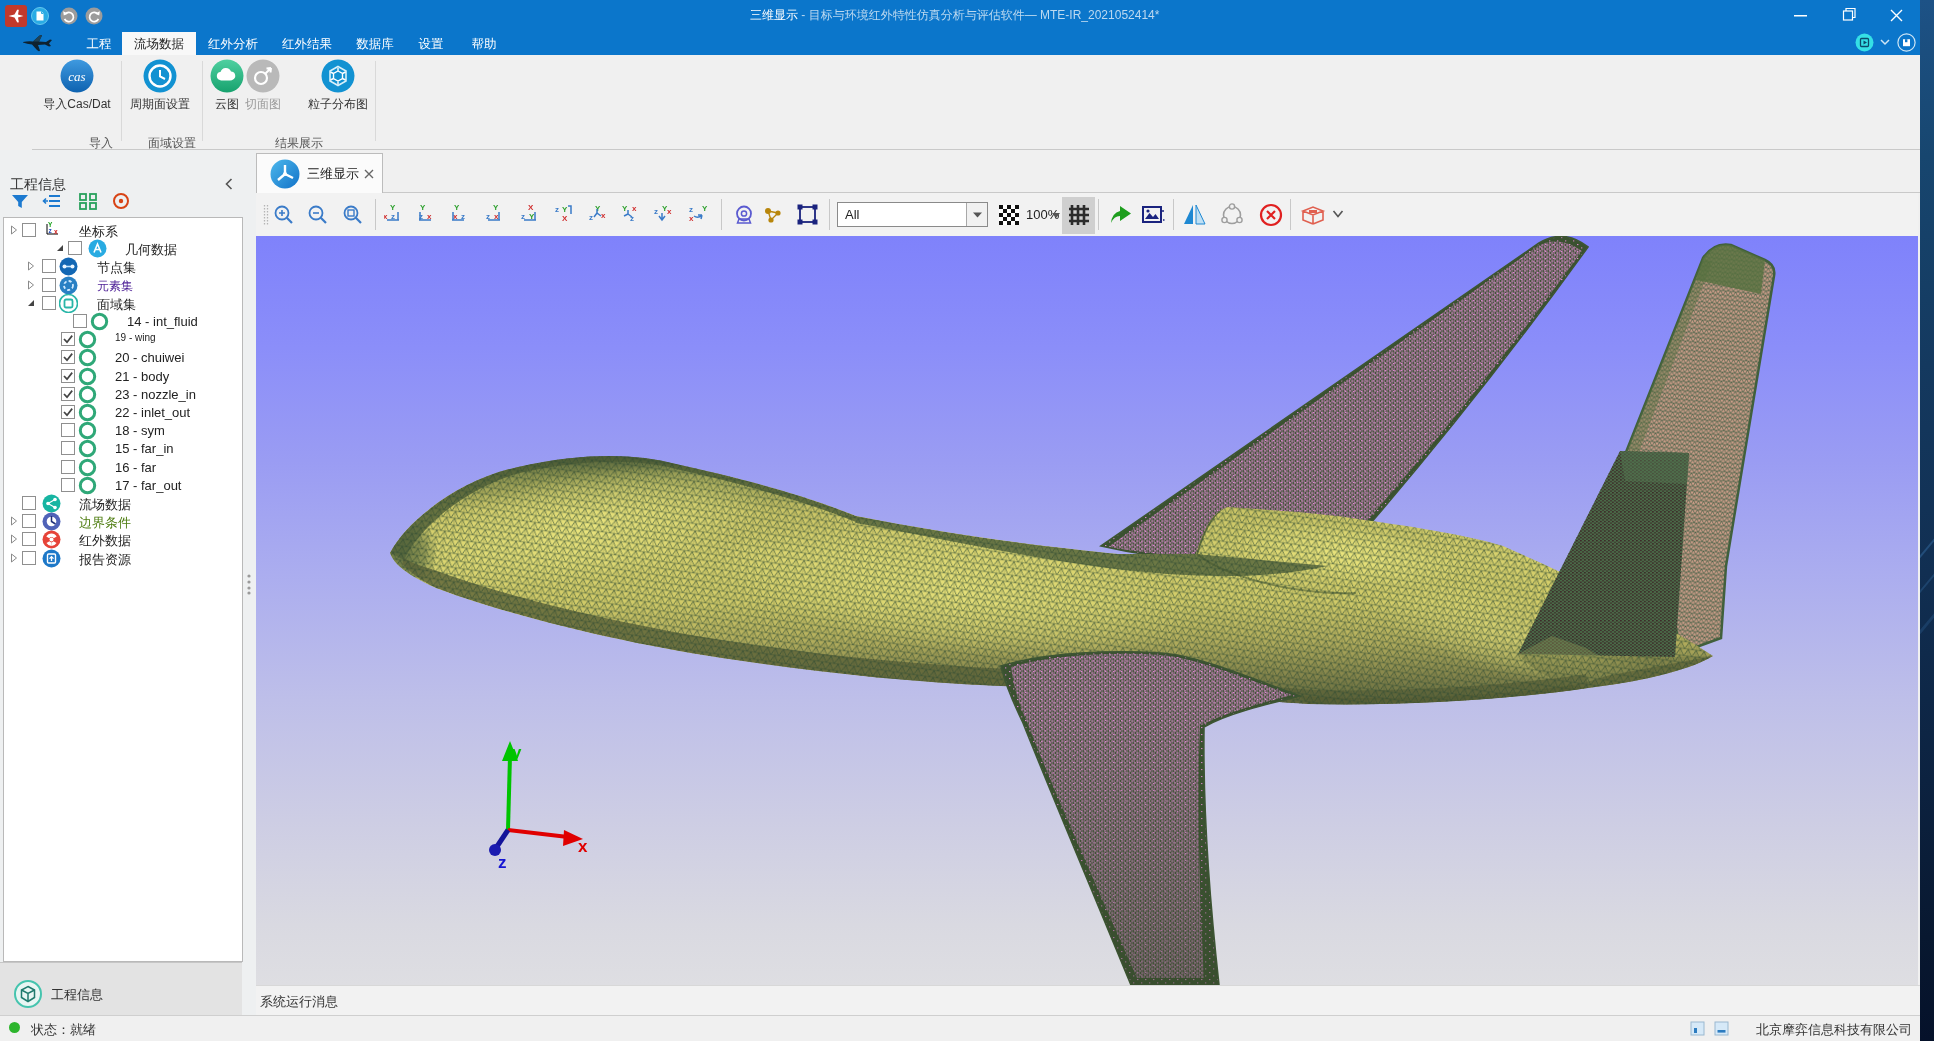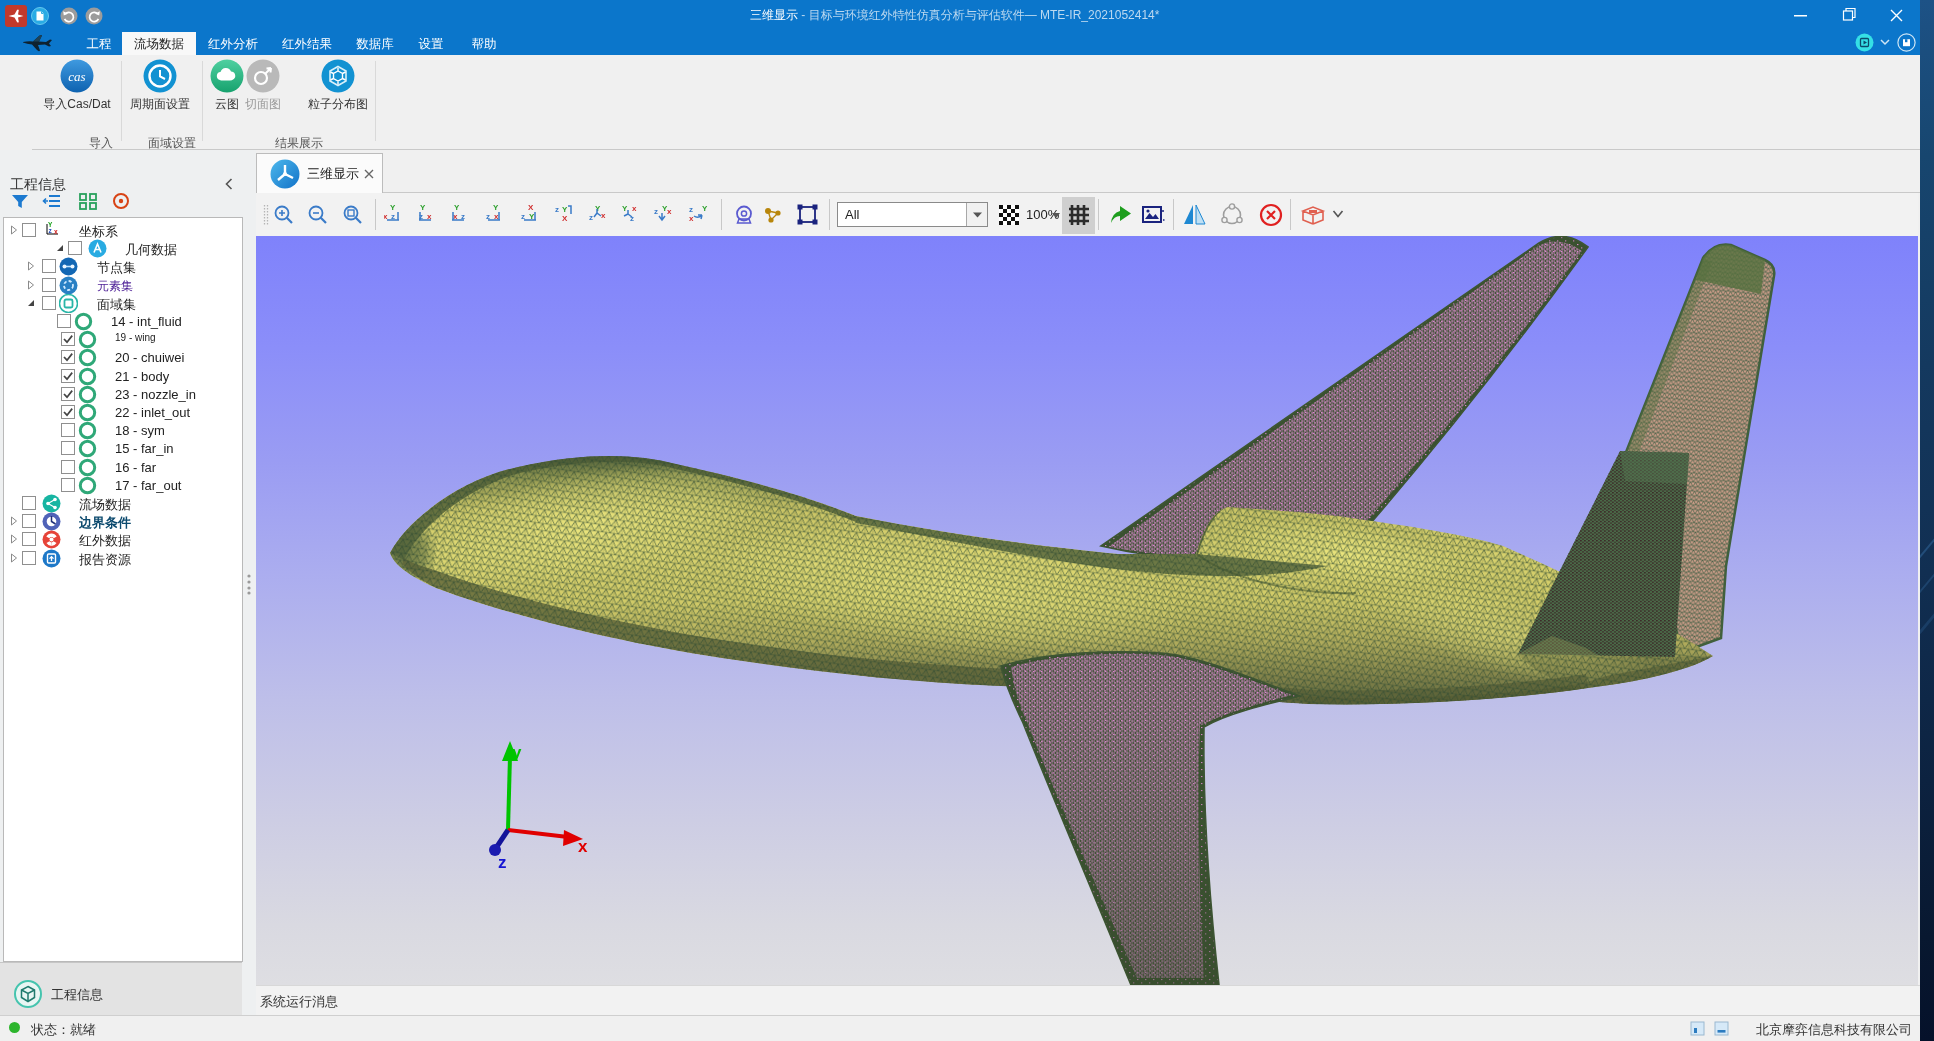--- a/index.html
+++ b/index.html
@@ -222,21 +222,21 @@
       <svg class="abs" style="left:22px;top:4px" width="10" height="10">
         <path d="M8 2 V8 H2 Z" fill="#444"></path>
       </svg>
       <div class="abs" style="left:38px;top:2px;width:14px;height:14px;background:#fff;border:1px solid #8f8f8f;"></div>
       <svg class="abs" style="left:55px;top:0px" width="19" height="19">
         <circle cx="9.5" cy="9.5" r="9" fill="#fff" stroke="#29b6a8" stroke-width="1.6"></circle>
         <rect x="5.5" y="5.5" width="8" height="8" rx="1.5" fill="none" stroke="#29b6a8" stroke-width="1.8"></rect>
       </svg>
       <div class="abs" style="left:93px;top:2px;font-size:13px;color:#222;white-space:nowrap;">面域集</div>
     </div>
-<div class="abs" style="left:0;top:162.0px;width:232px;height:18px;padding-left:48px;">
+<div class="abs" style="left:16px;top:162.0px;width:232px;height:18px;padding-left:48px;">
       <div class="abs" style="left:57px;top:2px;width:14px;height:14px;background:#fff;border:1px solid #8f8f8f;"></div>
       <svg class="abs" style="left:74px;top:0px" width="19" height="19">
         <circle cx="9.5" cy="9.5" r="7.2" fill="none" stroke="#2fa878" stroke-width="3"></circle>
       </svg>
       <div class="abs" style="left:111px;top:2px;font-size:13px;color:#222;white-space:nowrap;">14 - int_fluid</div>
     </div>
 <div class="abs" style="left:4px;top:180.2px;width:232px;height:18px;">
       <div class="abs" style="left:57px;top:2px;width:14px;height:14px;background:#fff;border:1px solid #8f8f8f;"></div>
       <svg class="abs" style="left:57px;top:2px" width="14" height="14">
         <path d="M3 7 L6 10.2 L11.2 3.6" fill="none" stroke="#444" stroke-width="1.7"></path>
@@ -328,21 +328,21 @@
 <div class="abs" style="left:4px;top:362.2px;width:232px;height:18px;">
       <svg class="abs" style="left:5px;top:4px" width="10" height="10">
         <path d="M2.5 1 L7.5 5 L2.5 9 Z" fill="none" stroke="#8a8a8a" stroke-width="1"></path>
       </svg>
       <div class="abs" style="left:18px;top:2px;width:14px;height:14px;background:#fff;border:1px solid #8f8f8f;"></div>
       <svg class="abs" style="left:38px;top:0px" width="19" height="19">
         <circle cx="9.5" cy="9.5" r="9" fill="#5063b8"></circle>
         <circle cx="9.5" cy="9.5" r="4.8" fill="#fff"></circle>
         <path d="M9.5 4 v5.5 l4 2.5" stroke="#20307a" stroke-width="1.5" fill="none"></path>
       </svg>
-      <div class="abs" style="left:75px;top:2px;font-size:13px;color:#0c4a6e;white-space:nowrap;font-weight:bold;">边界条件</div>
+      <div class="abs" style="left:75px;top:2px;font-size:13px;color:#4d7c0f;white-space:nowrap;">边界条件</div>
     </div>
 <div class="abs" style="left:4px;top:380.4px;width:232px;height:18px;">
       <svg class="abs" style="left:5px;top:4px" width="10" height="10">
         <path d="M2.5 1 L7.5 5 L2.5 9 Z" fill="none" stroke="#8a8a8a" stroke-width="1"></path>
       </svg>
       <div class="abs" style="left:18px;top:2px;width:14px;height:14px;background:#fff;border:1px solid #8f8f8f;"></div>
       <svg class="abs" style="left:38px;top:0px" width="19" height="19">
         <circle cx="9.5" cy="9.5" r="9" fill="#e64338"></circle>
         <circle cx="9.5" cy="9.5" r="2" fill="#fff"></circle>
         <path d="M9.5 3.5 a6 6 0 0 1 5.2 3 l-3 1.8 a2.6 2.6 0 0 0 -4.4 0 l-3 -1.8 a6 6 0 0 1 5.2 -3Z" fill="#fff"></path>

